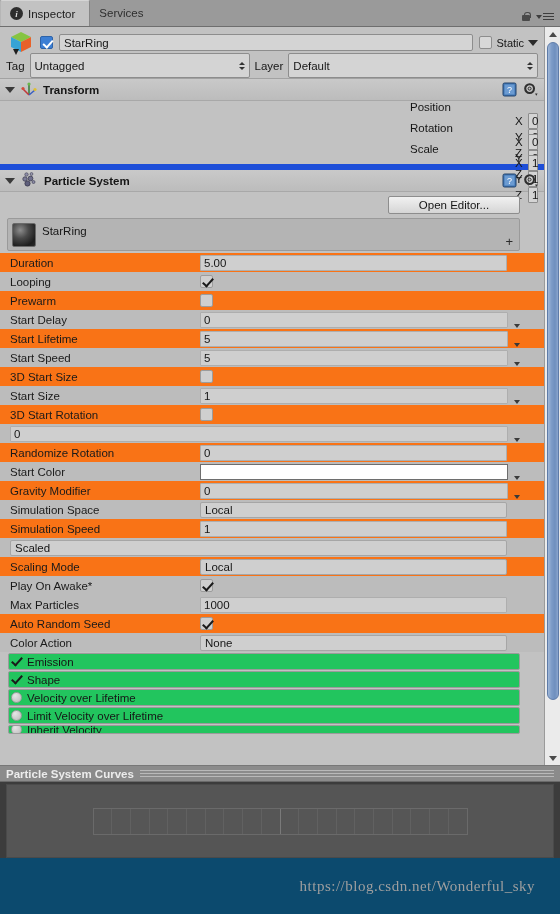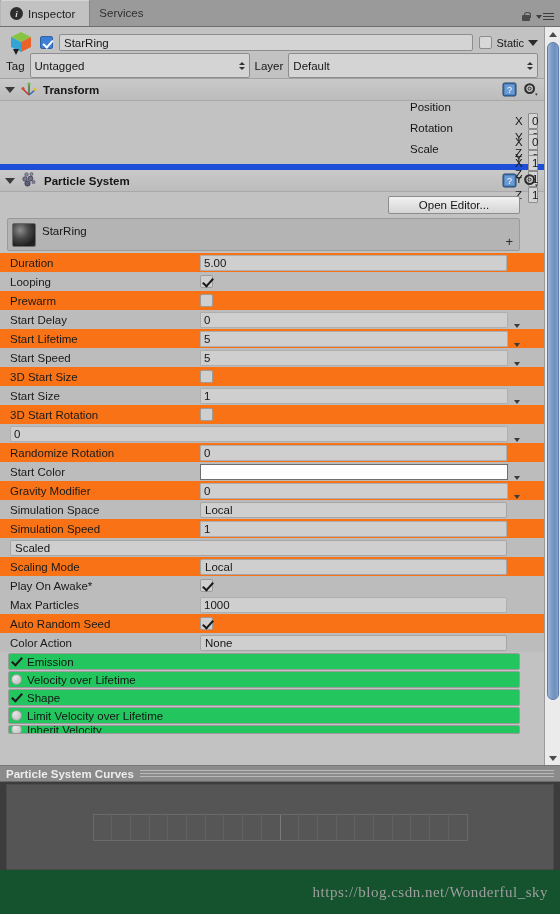--- a/index.html
+++ b/index.html
@@ -242,22 +242,22 @@
     border: 1px solid #4a4a4a;
   }
   .grid-strip {
     width: 375px; height: 27px; border: 1px solid #6a6a6a;
     display: flex; background: #565656;
   }
   .grid-strip i { flex: 1; border-right: 1px solid #616161; }
   .grid-strip i:last-child { border-right: none; }
   .grid-strip i.major { border-right: 1px solid #7a7a7a; }
   .curves-footer {
-    height: 44px; background: #14532d; display: flex; align-items: center;
-    justify-content: flex-end; padding-right: 12px;
+    height: 56px; background: #0c4a6e; display: flex; align-items: center;
+    justify-content: flex-end; padding-right: 25px;
   }
   .watermark {
     font-family: "Liberation Serif", serif; font-size: 15px; color: #9f9f9f; letter-spacing: 0.5px;
   }
 </style>
 </head>
 <body>
 
 <div id="app">
 
@@ -637,26 +637,26 @@
               </span>
             </div>
           </div>
 
         <div id="modules-list">
             <div class="mod-row">
               <span class="mod-check on"></span>
               <span>Emission</span>
             </div>
             <div class="mod-row">
+              <span class="mod-check on"></span>
+              <span>Shape</span>
+            </div>
+            <div class="mod-row">
               <span class="mod-dot"></span>
               <span>Velocity over Lifetime</span>
-            </div>
-            <div class="mod-row">
-              <span class="mod-check on"></span>
-              <span>Shape</span>
             </div>
             <div class="mod-row">
               <span class="mod-dot"></span>
               <span>Limit Velocity over Lifetime</span>
             </div>
             <div class="mod-row clipped">
               <span class="mod-dot"></span>
               <span>Inherit Velocity</span>
             </div>
           </div>

